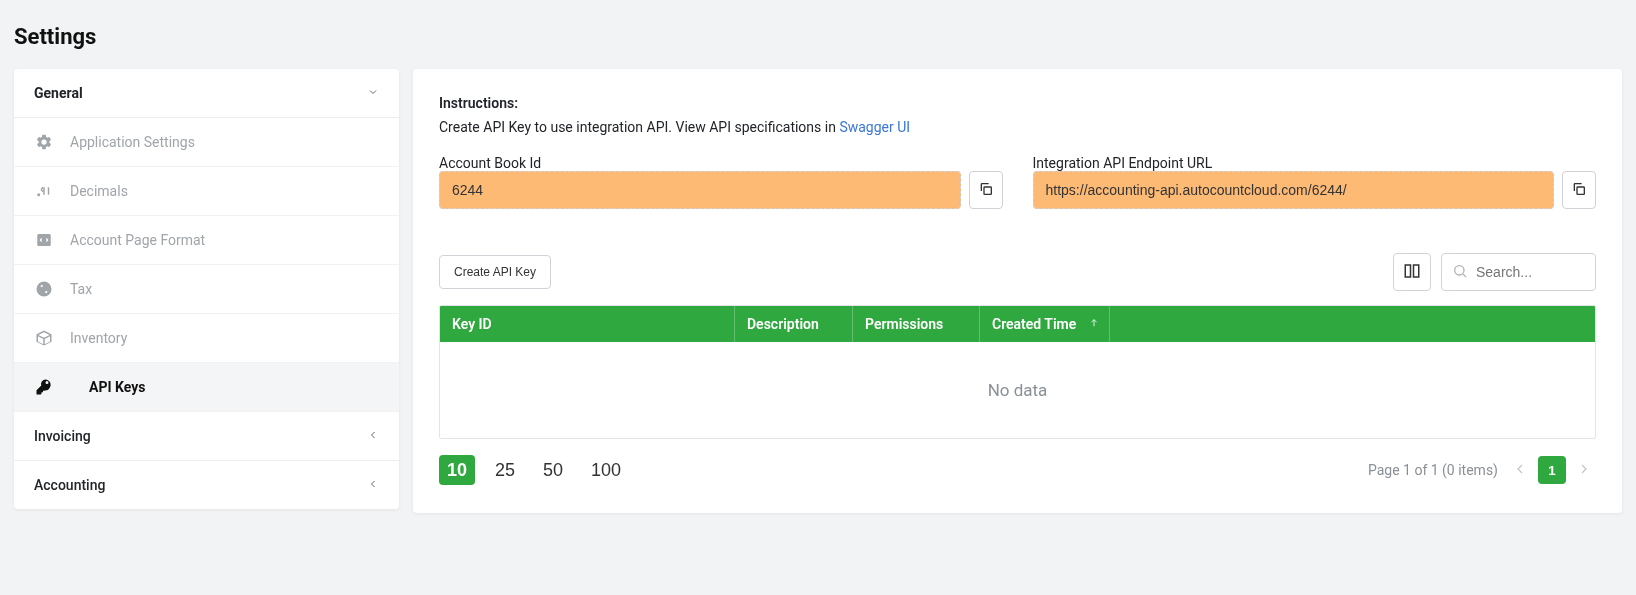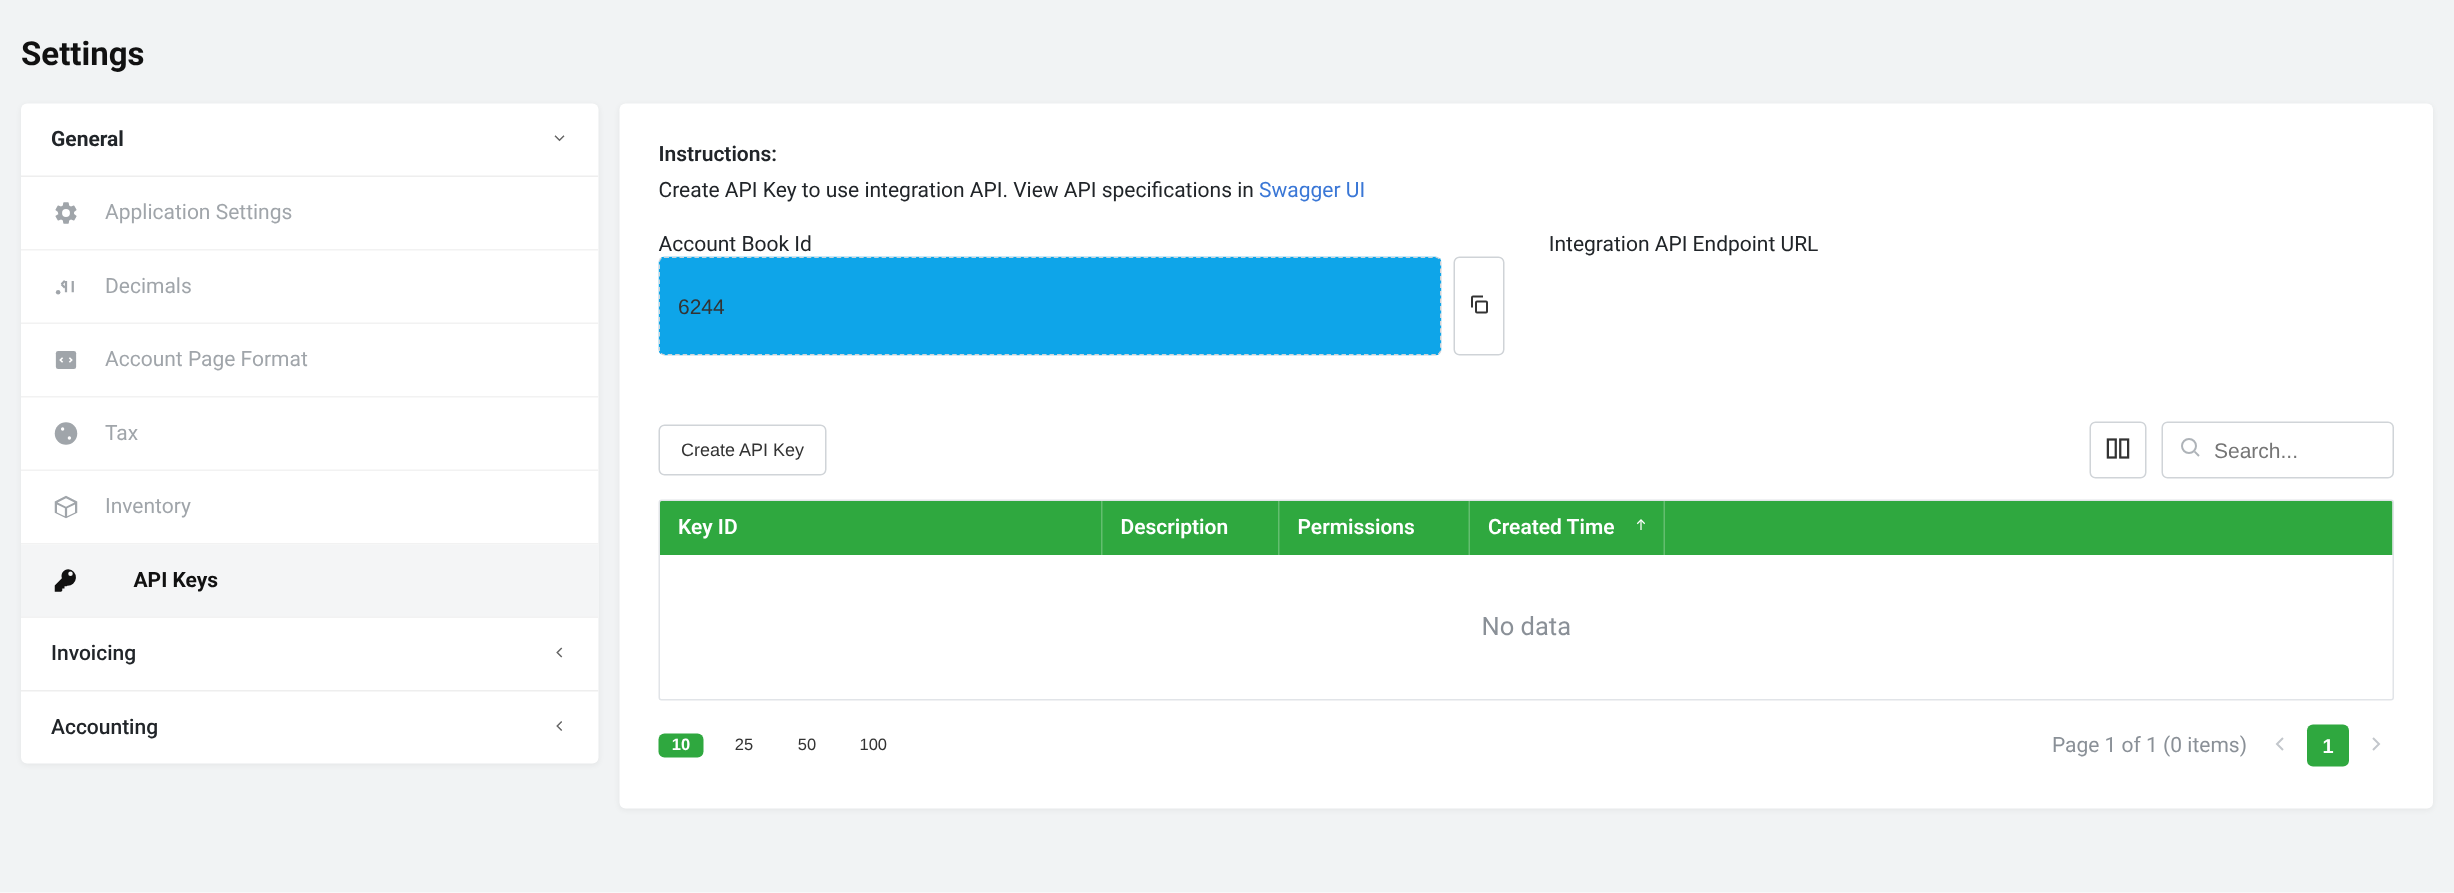--- a/index.html
+++ b/index.html
@@ -101,22 +101,22 @@
   .field-group { flex: 1; min-width: 0; }
   .field-label { margin-bottom: 0; color: #212529; }
   .field-input-wrap {
     display: flex;
     gap: 8px;
     align-items: stretch;
   }
   .text-input {
     flex: 1;
     border: 1px dashed #cfd3d7;
-    background: #0ea5e9;
-    padding: 24px 12px;
+    background: #fdba74;
+    padding: 10px 12px;
     border-radius: 4px;
     color: #333;
     font-size: 14px;
   }
   .copy-btn {
     width: 34px;
     border: 1px solid #cfd3d7;
     background: #fff;
     border-radius: 4px;
     display: inline-flex;
@@ -215,29 +215,29 @@
     display: flex;
     align-items: center;
     margin-top: 16px;
   }
   .page-sizes {
     display: flex;
     gap: 12px;
   }
   .page-size-btn {
     min-width: 30px;
-    height: 16px;
+    height: 30px;
     display: inline-flex;
     align-items: center;
     justify-content: center;
     border-radius: 4px;
     cursor: pointer;
     color: #333;
     padding: 0 8px;
-    font-size: 11px;
+    font-size: 18px;
     background: transparent;
     border: none;
   }
   .page-size-btn.active {
     background: #2fa83f; color: #fff; font-weight: 600;
   }
   .pager-info {
     margin-left: auto;
     color: #8a9097;
     margin-right: 10px;
@@ -368,20 +368,31 @@
                 <svg width="16" height="16" viewBox="0 0 24 24" fill="none" stroke="currentColor" stroke-width="2">
                     <rect x="9" y="9" width="11" height="11" rx="1"></rect>
                     <path d="M5 15V5a1 1 0 0 1 1-1h10"></path>
                   </svg>
               </span>
             </button>
           </div>
         </div>
         <div class="field-group">
           <div class="field-label">Integration API Endpoint URL</div>
+          <div class="field-input-wrap">
+            <input class="text-input" type="text" readonly="" value="https://accounting-api.autocountcloud.com/6244/" style="">
+            <button class="copy-btn">
+              <span>
+                <svg width="16" height="16" viewBox="0 0 24 24" fill="none" stroke="currentColor" stroke-width="2">
+                    <rect x="9" y="9" width="11" height="11" rx="1"></rect>
+                    <path d="M5 15V5a1 1 0 0 1 1-1h10"></path>
+                  </svg>
+              </span>
+            </button>
+          </div>
         </div>
       </div>
 
       <div class="toolbar">
         <button class="create-btn">Create API Key</button>
         <div class="spacer"></div>
         <button class="col-chooser">
           <span>
             <svg width="18" height="18" viewBox="0 0 24 24" fill="none" stroke="currentColor" stroke-width="2">
                 <rect x="3" y="4" width="7" height="16"></rect>

